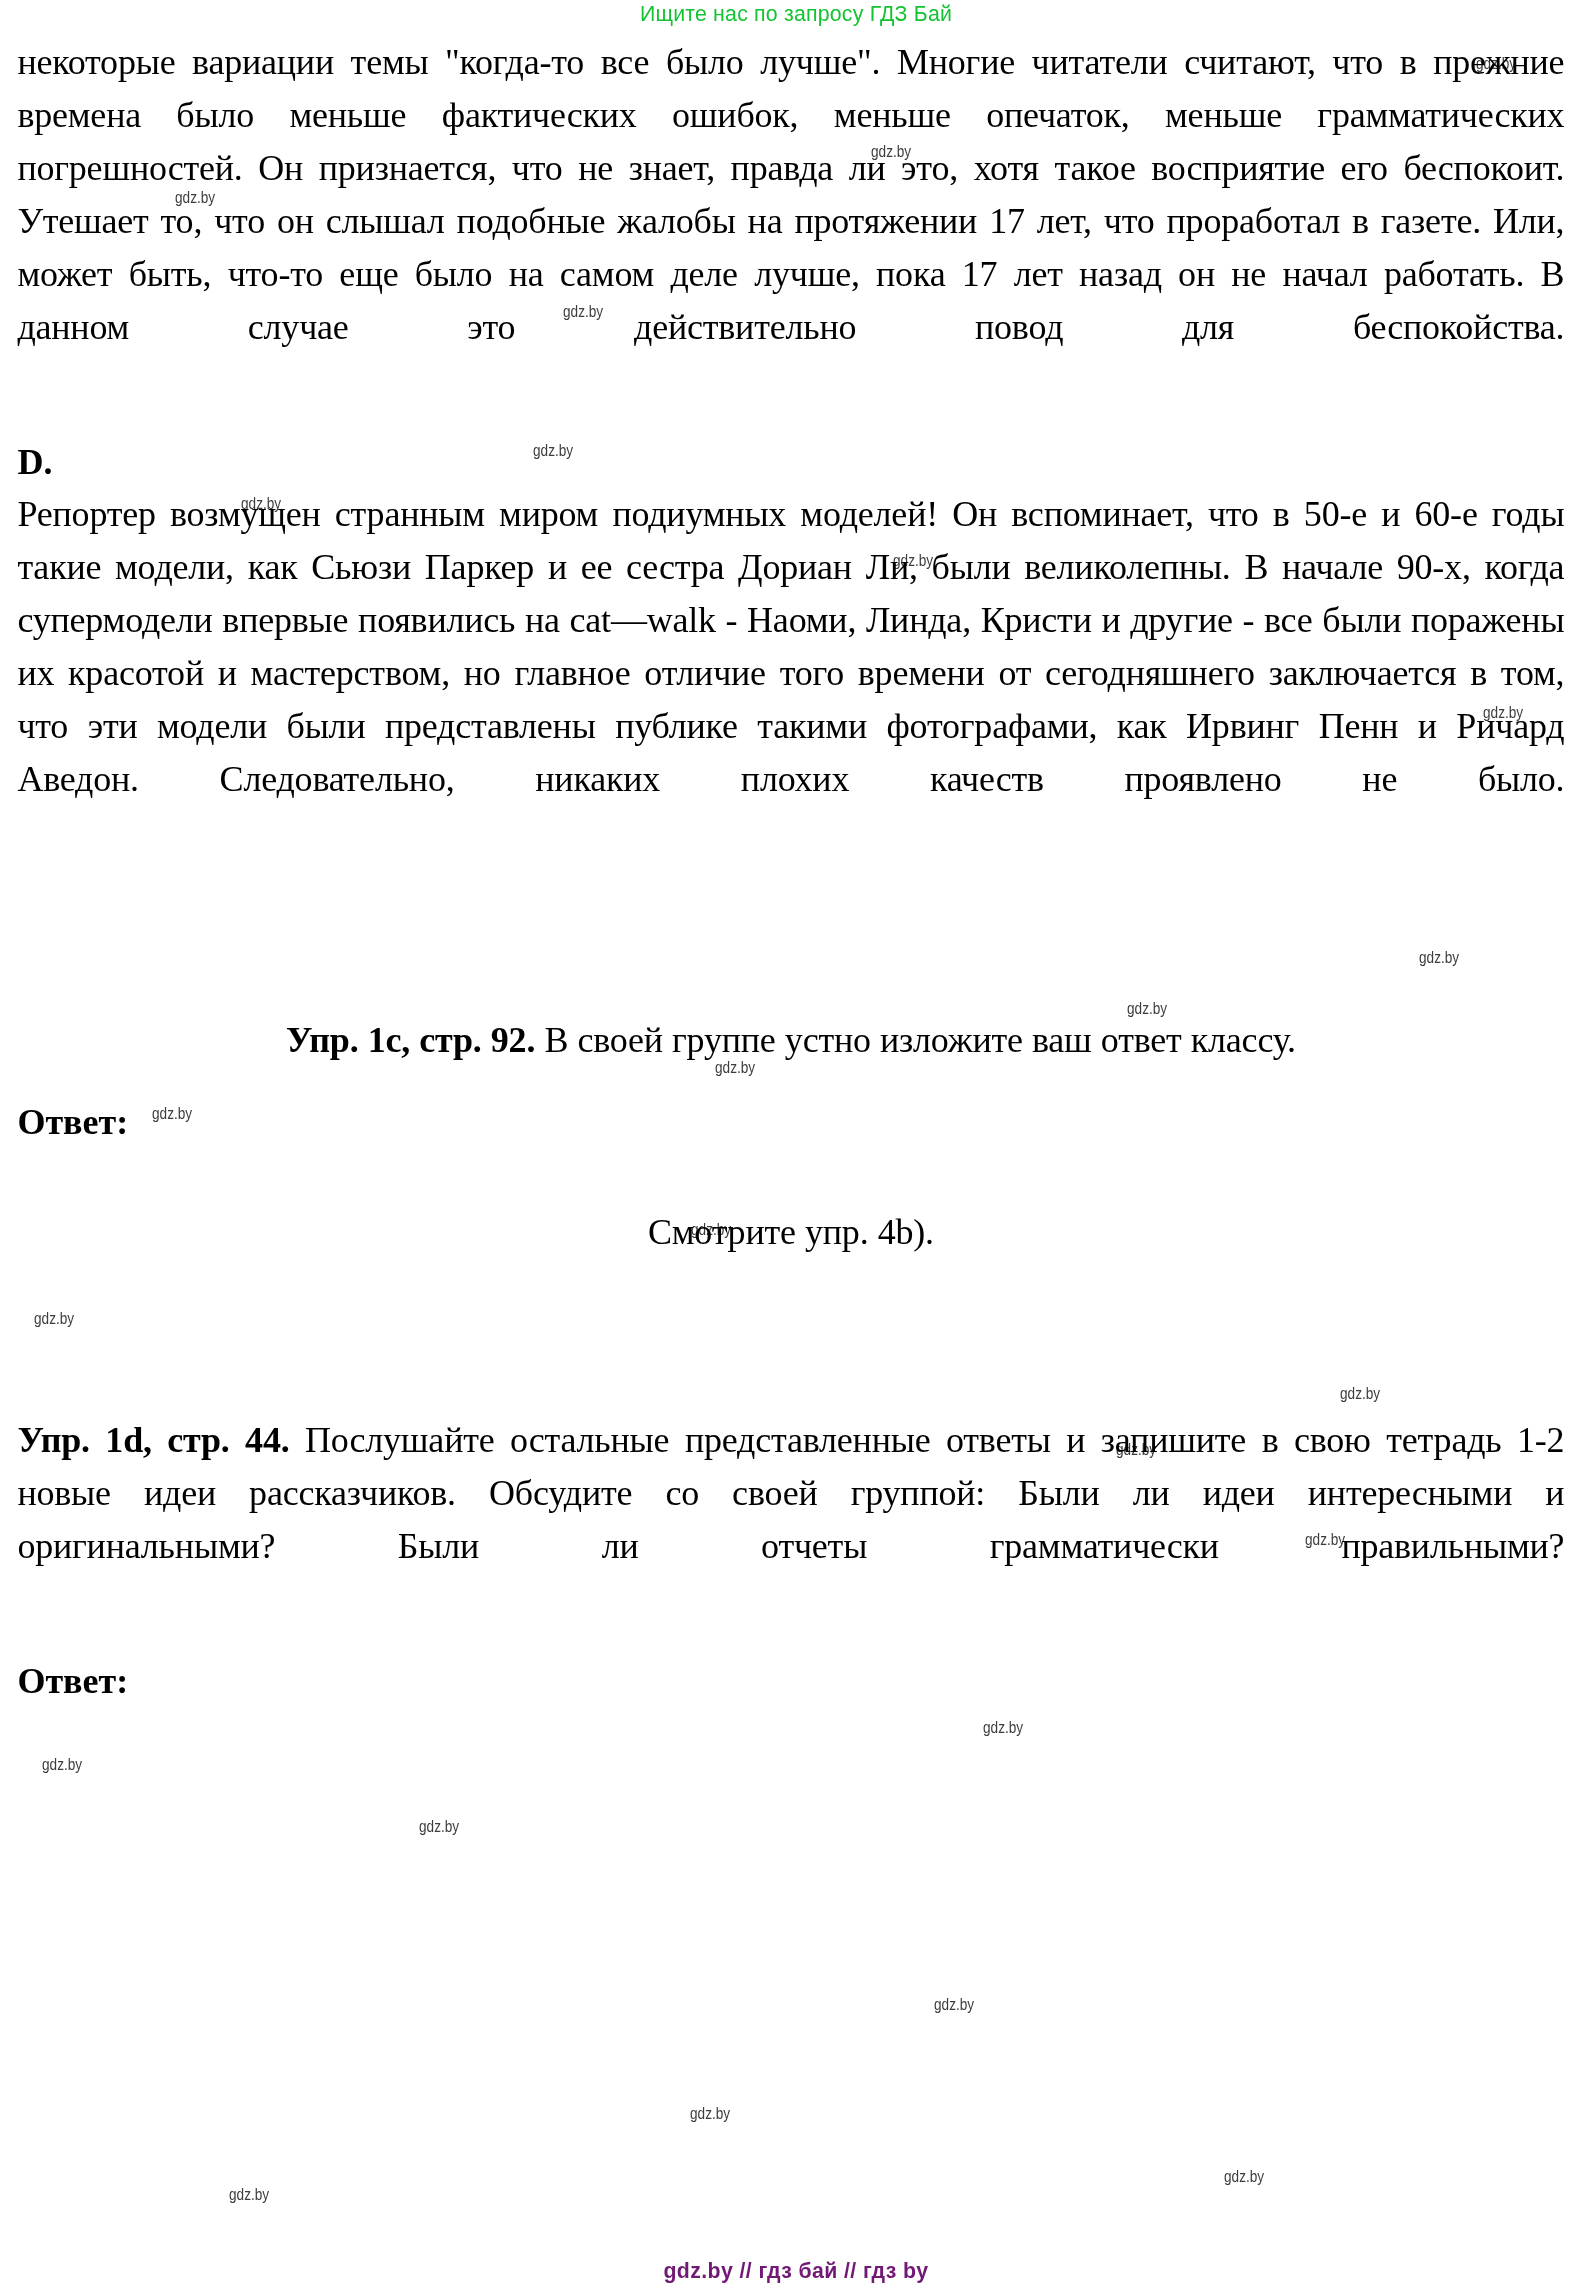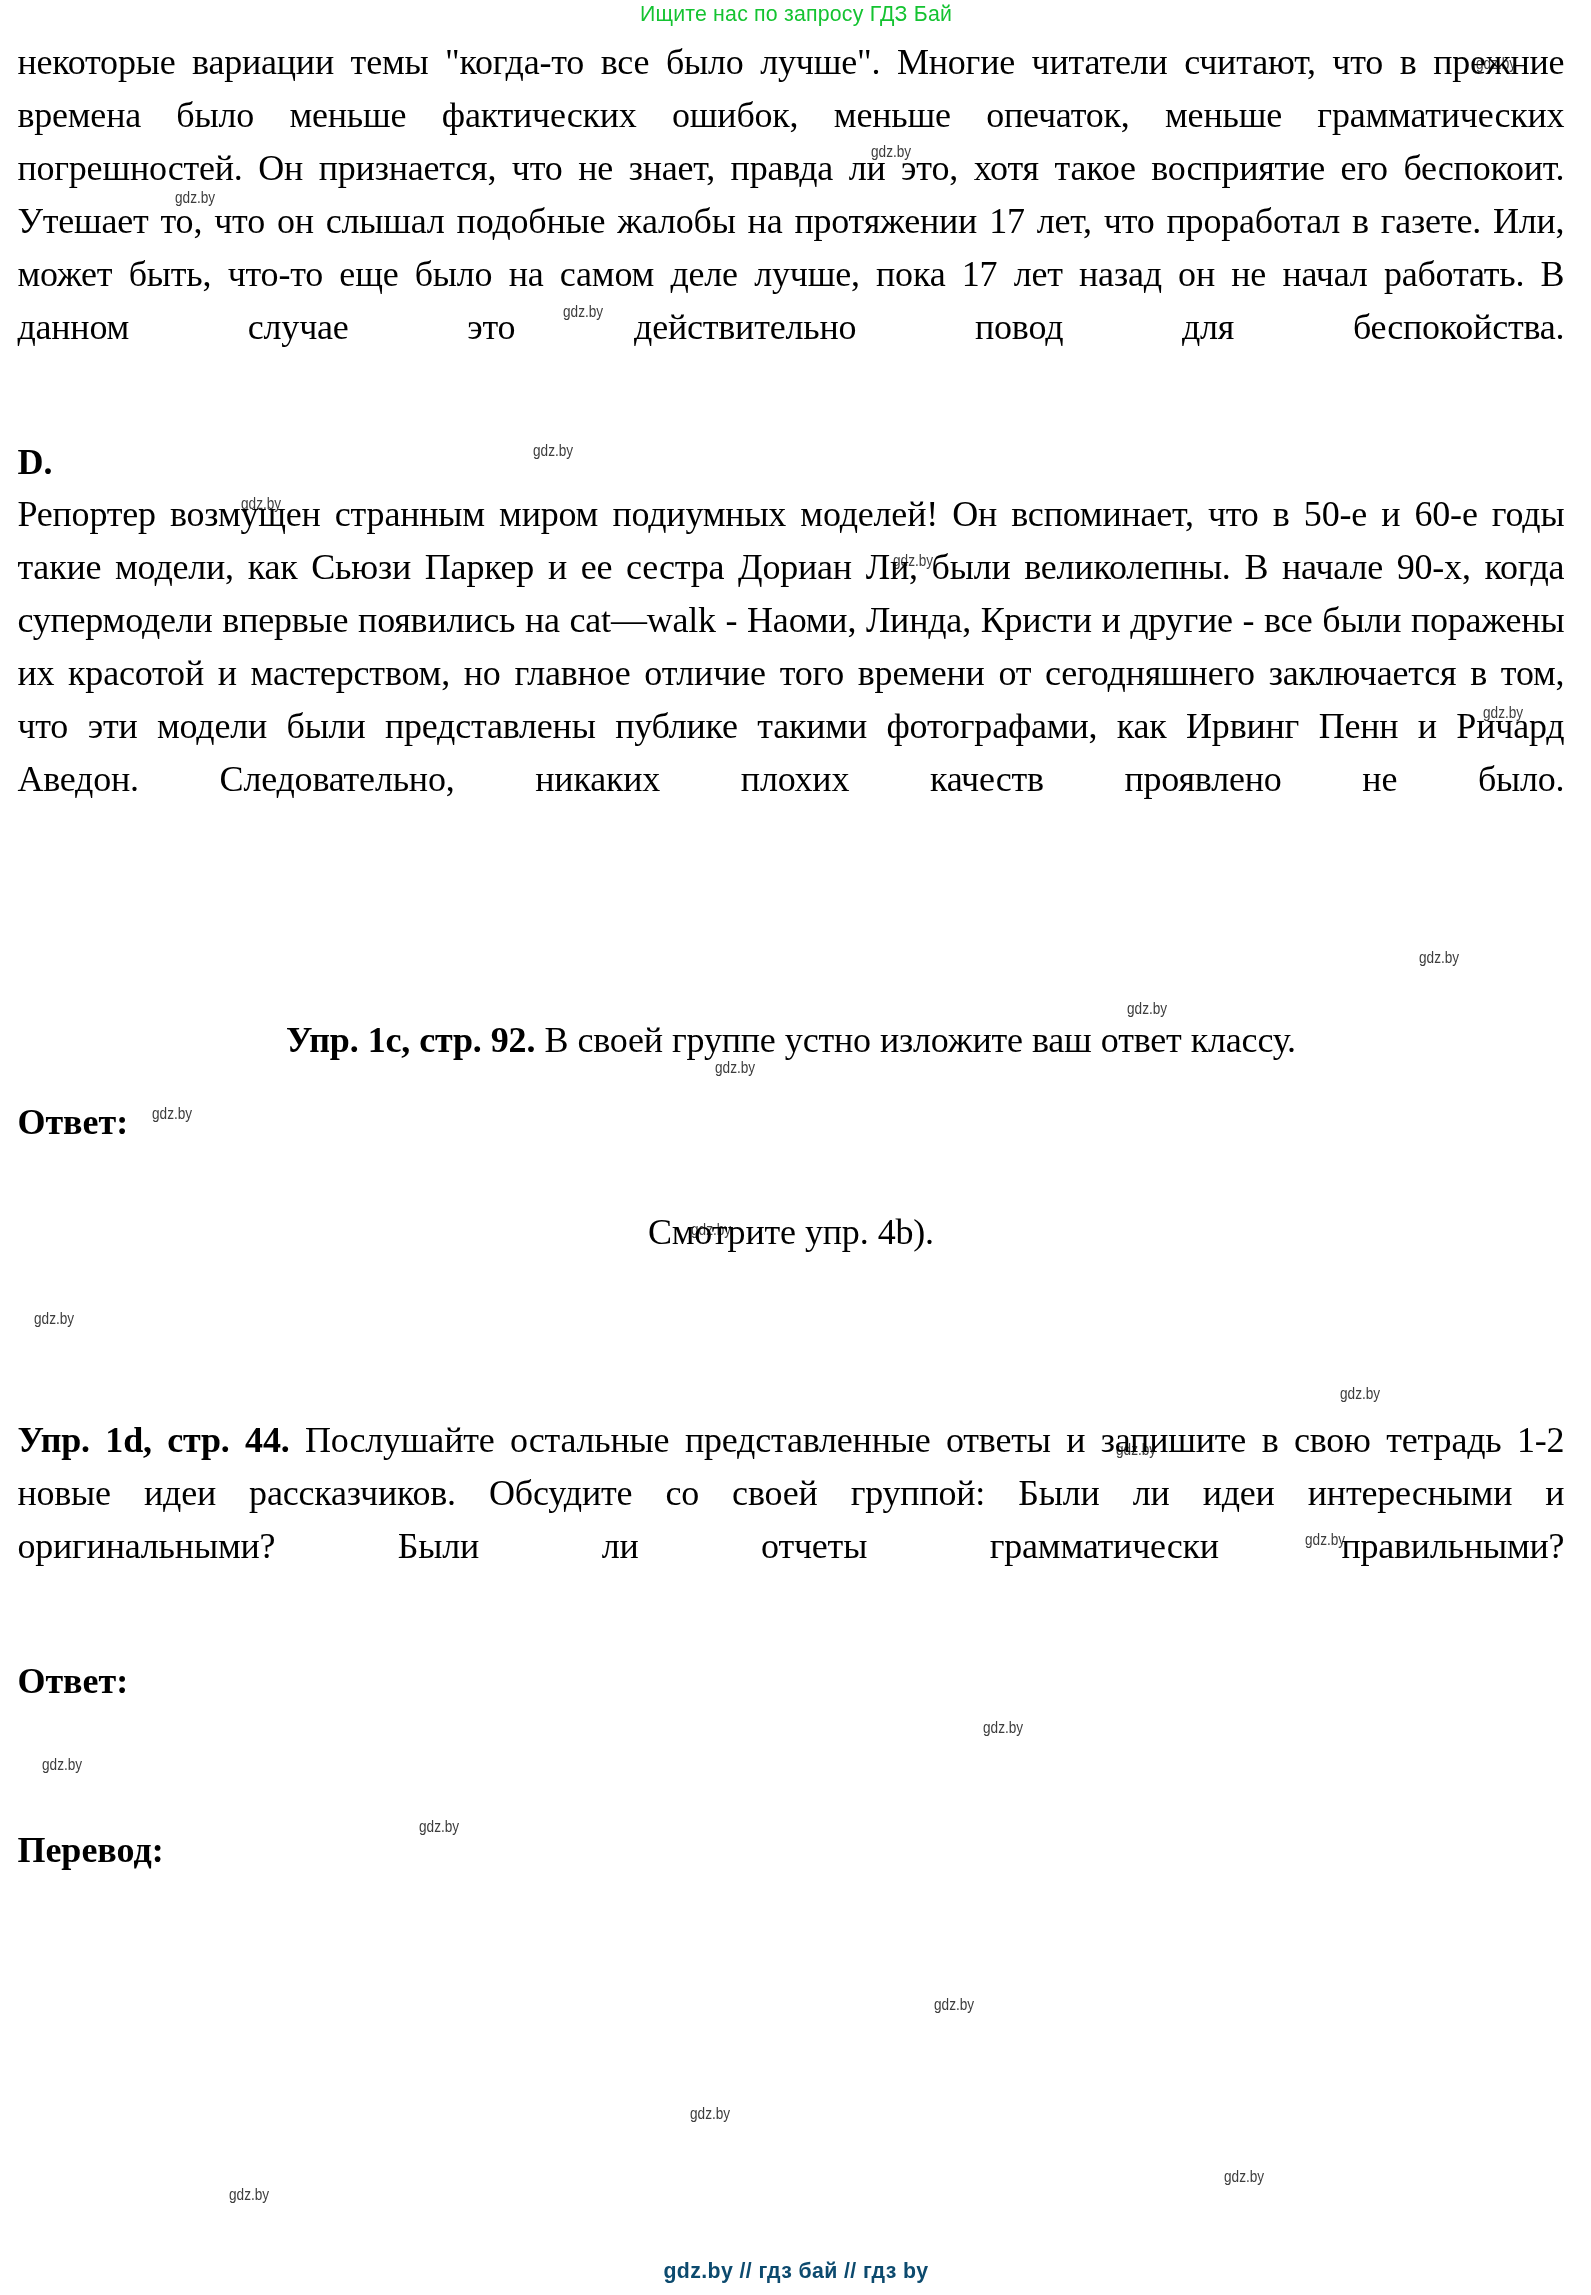--- a/index.html
+++ b/index.html
@@ -76,21 +76,21 @@
     transform-origin: left center;
   }
 
   
   .footer {
     position: absolute;
     bottom: 11px;
     left: 0;
     width: 1592px;
     text-align: center;
-    color: #0c4a6e;
+    color: #701a75;
     font-family: "Liberation Sans", "DejaVu Sans", sans-serif;
     font-weight: bold;
     font-size: 21.3px;
     letter-spacing: 0.4px;
     white-space: nowrap;
   }
 </style>
 </head>
 <body>
 
@@ -153,20 +153,19 @@
 
     <div class="spacer-sm"></div>
 
     <p class="heading">Ответ:</p>
 
     <div class="spacer-lg"></div>
 
 
     <div class="spacer-sm"></div>
 
-    <p class="heading">Перевод:</p>
 
   </div>
 
   <div class="footer">gdz.by  //  гдз бай  //  гдз by</div>
 
 </div>
 
 
 </body></html>

